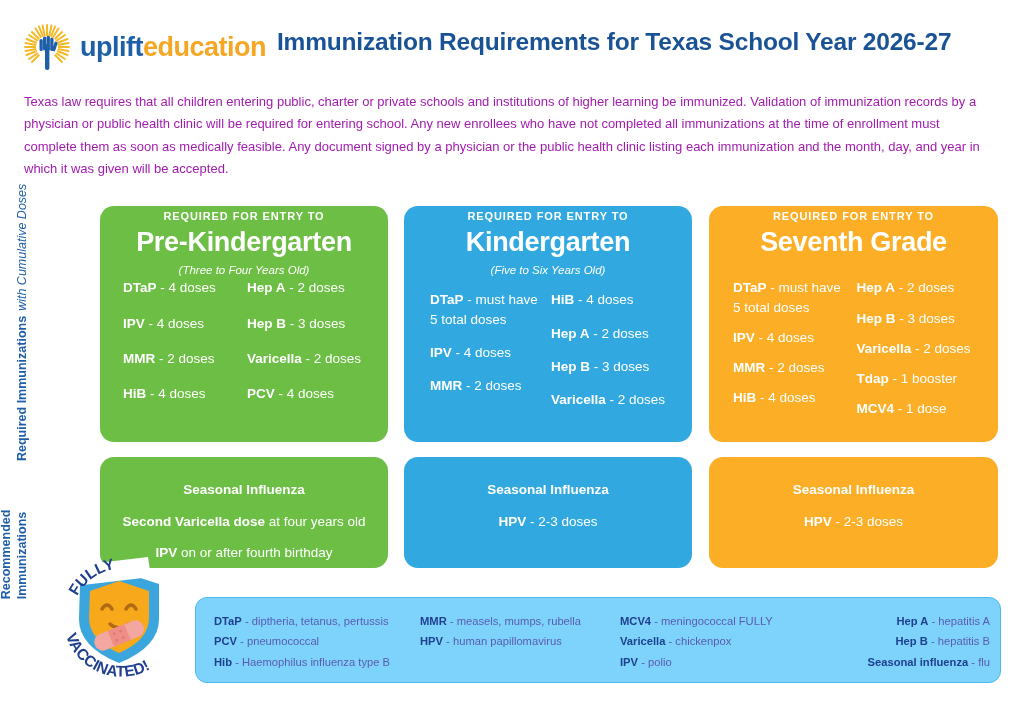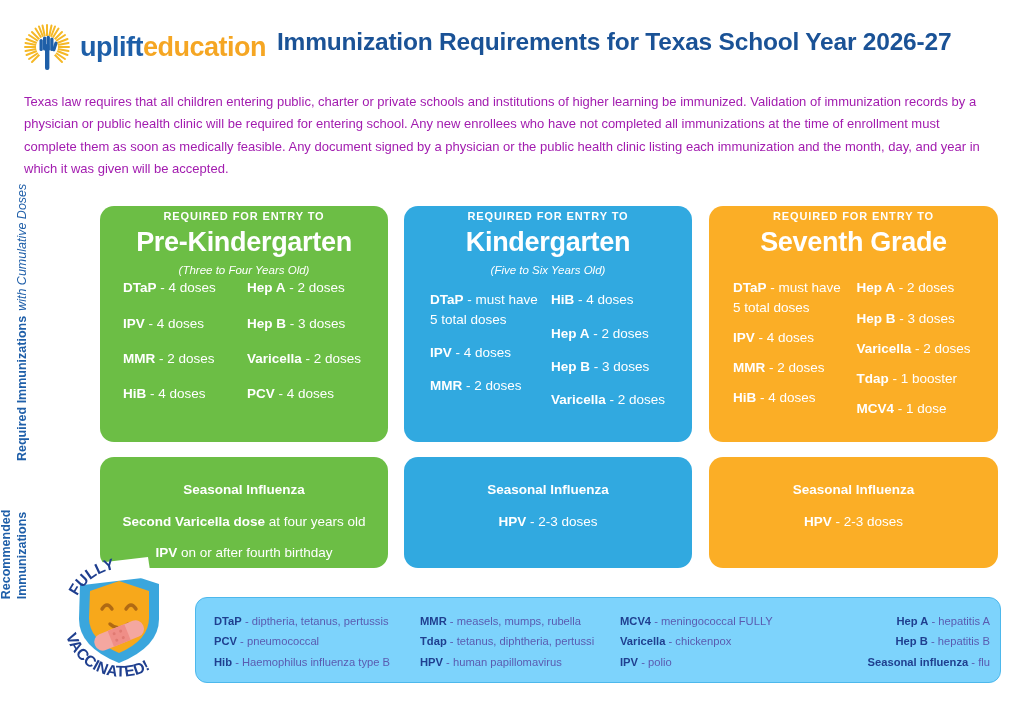--- a/index.html
+++ b/index.html
@@ -278,21 +278,20 @@
   </div>
 
   <div id="legend">
     <div class="legend-col">
         <div class="legend-item"><b>DTaP</b><span> - diptheria, tetanus, pertussis</span></div>
         <div class="legend-item"><b>PCV</b><span> - pneumococcal</span></div>
         <div class="legend-item"><b>Hib</b><span> - Haemophilus influenza type B</span></div>
       </div>
     <div class="legend-col">
         <div class="legend-item"><b>MMR</b><span> - measels, mumps, rubella</span></div>
-        <div class="legend-item"><b>Tdap</b><span> - tetanus, diphtheria, pertussi</span></div>
         <div class="legend-item"><b>HPV</b><span> - human papillomavirus</span></div>
       </div>
     <div class="legend-col">
         <div class="legend-item"><b>MCV4</b><span> - meningococcal FULLY</span></div>
         <div class="legend-item"><b>Varicella</b><span> - chickenpox</span></div>
         <div class="legend-item"><b>IPV</b><span> - polio</span></div>
       </div>
     <div class="legend-col">
         <div class="legend-item"><b>Hep A</b><span> - hepatitis A</span></div>
         <div class="legend-item"><b>Hep B</b><span> - hepatitis B</span></div>

